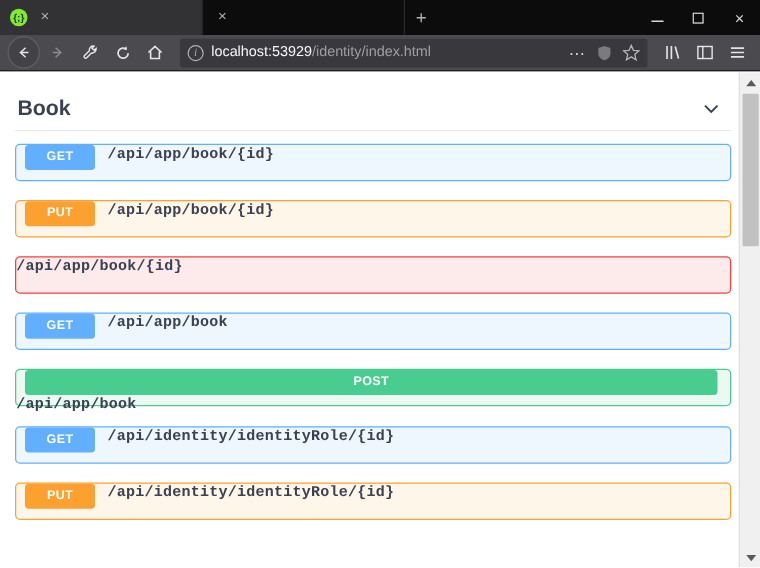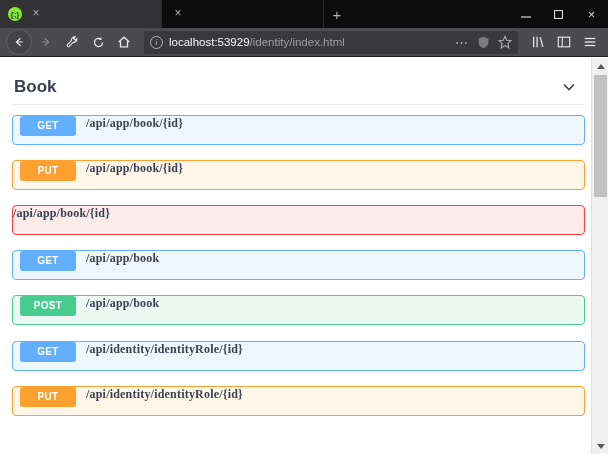--- a/index.html
+++ b/index.html
@@ -29,21 +29,21 @@
   .url-host { color:#f9f9fa; }
   .urlbar-icons { display:flex; align-items:center; gap:8px; flex:none; color:#b1b1b3; }
   .overflow-dots { font-size:13px; letter-spacing:1px; color:#cfcfd4; }
 
   
   .content { position:absolute; top:58px; left:0; right:17px; bottom:0; background:#ffffff; overflow:hidden; padding:14px 6px 0 12px; }
   .tag-header { display:flex; align-items:center; justify-content:space-between; padding:5px 8px 7px 2px; margin-bottom:10px; border-bottom:1px solid rgba(59,65,81,.12); cursor:pointer;gap:36px; }
   .tag-title { font-size:17px; font-weight:bold; color:#3b4151; }
   .opblock { display:flex; height:30px; border-radius:4px; border:1px solid; margin-bottom:15px; cursor:pointer; }
   .method-badge { min-width:56px; padding:0 6px; height:20px; line-height:20px; text-align:center; border-radius:3px; color:#ffffff; font-size:10px; font-weight:bold; margin:0 10px 0 7px; letter-spacing:.3px; flex:none; }
-  .ep-path { font-family:Liberation Serif, serif; font-size:12px; font-weight:bold; color:#3b4151; letter-spacing:.2px; white-space:nowrap; }
+  .ep-path { font-family:Liberation Mono, monospace; font-size:12px; font-weight:bold; color:#3b4151; letter-spacing:.2px; white-space:nowrap; }
   .section + .section { margin-top:16px; }
 
   
   .scrollbar { position:absolute; top:58px; right:0; width:17px; bottom:0; background:#f0f0f0; border-left:1px solid #e0e0e0; }
   .sb-btn { position:absolute; left:0; width:17px; height:16px; display:flex; align-items:center; justify-content:center; }
   .sb-btn.up { top:0; } .sb-btn.down { bottom:0; }
   .tri-up { width:0; height:0; border-left:4px solid transparent; border-right:4px solid transparent; border-bottom:5px solid #5a5a5a; }
   .tri-down { width:0; height:0; border-left:4px solid transparent; border-right:4px solid transparent; border-top:5px solid #5a5a5a; }
   .sb-thumb { position:absolute; left:2px; width:13px; top:17px; height:122px; background:#c1c1c1; border-radius:1px; }
 </style>
@@ -166,21 +166,21 @@
 
   <div class="opblock" style="border-color: rgb(249, 62, 62); background: rgb(253, 235, 235);">
     <span class="ep-path">/api/app/book/{id}</span>
   </div>
 
   <div class="opblock" style="border-color: rgb(97, 175, 254); background: rgb(238, 246, 254);">
     <span class="method-badge" style="background: rgb(97, 175, 254);">GET</span>
     <span class="ep-path">/api/app/book</span>
   </div>
 
-  <div class="opblock" style="border-color: rgb(73, 204, 144); background: rgb(236, 249, 243);">
+  <div class="opblock" style="border-color: rgb(73, 204, 144); background: rgb(236, 249, 243); flex-direction: column;">
     <span class="method-badge" style="background: rgb(73, 204, 144);">POST</span>
     <span class="ep-path">/api/app/book</span>
   </div>
 </div>
   </div>
 
   <div class="section">
     <div>
   <div class="opblock" style="border-color: rgb(97, 175, 254); background: rgb(238, 246, 254);">
     <span class="method-badge" style="background: rgb(97, 175, 254);">GET</span>

